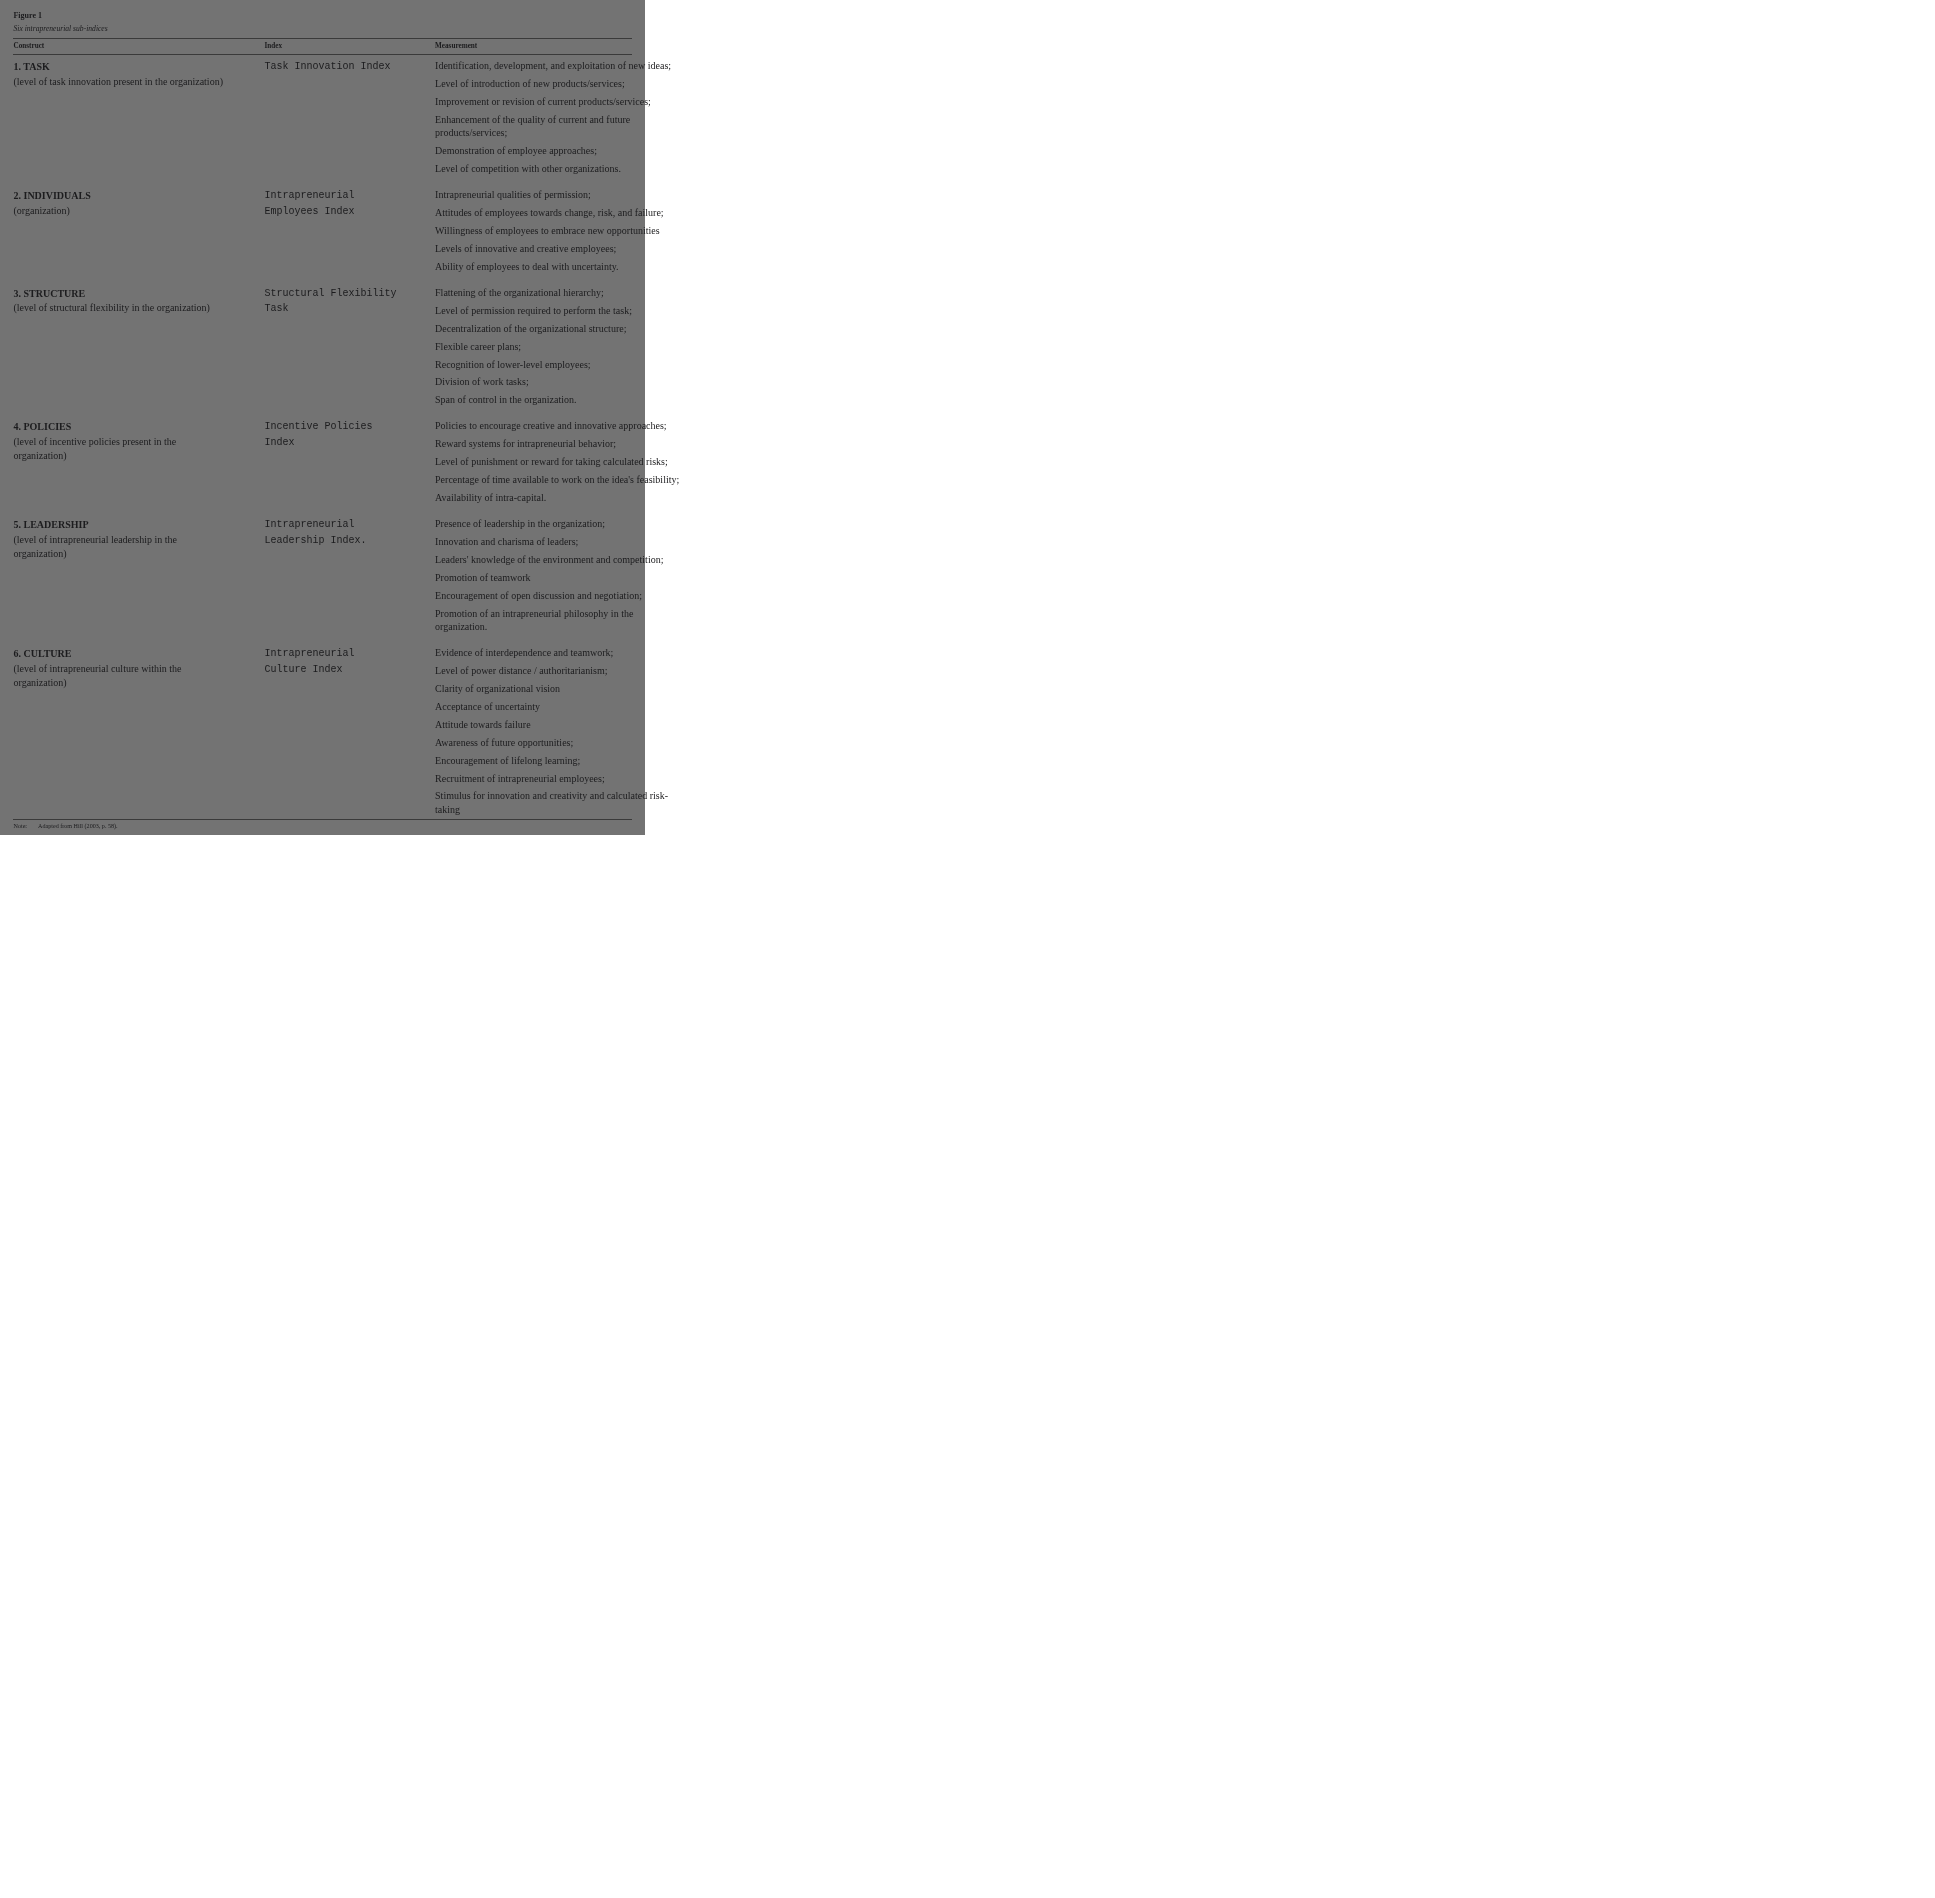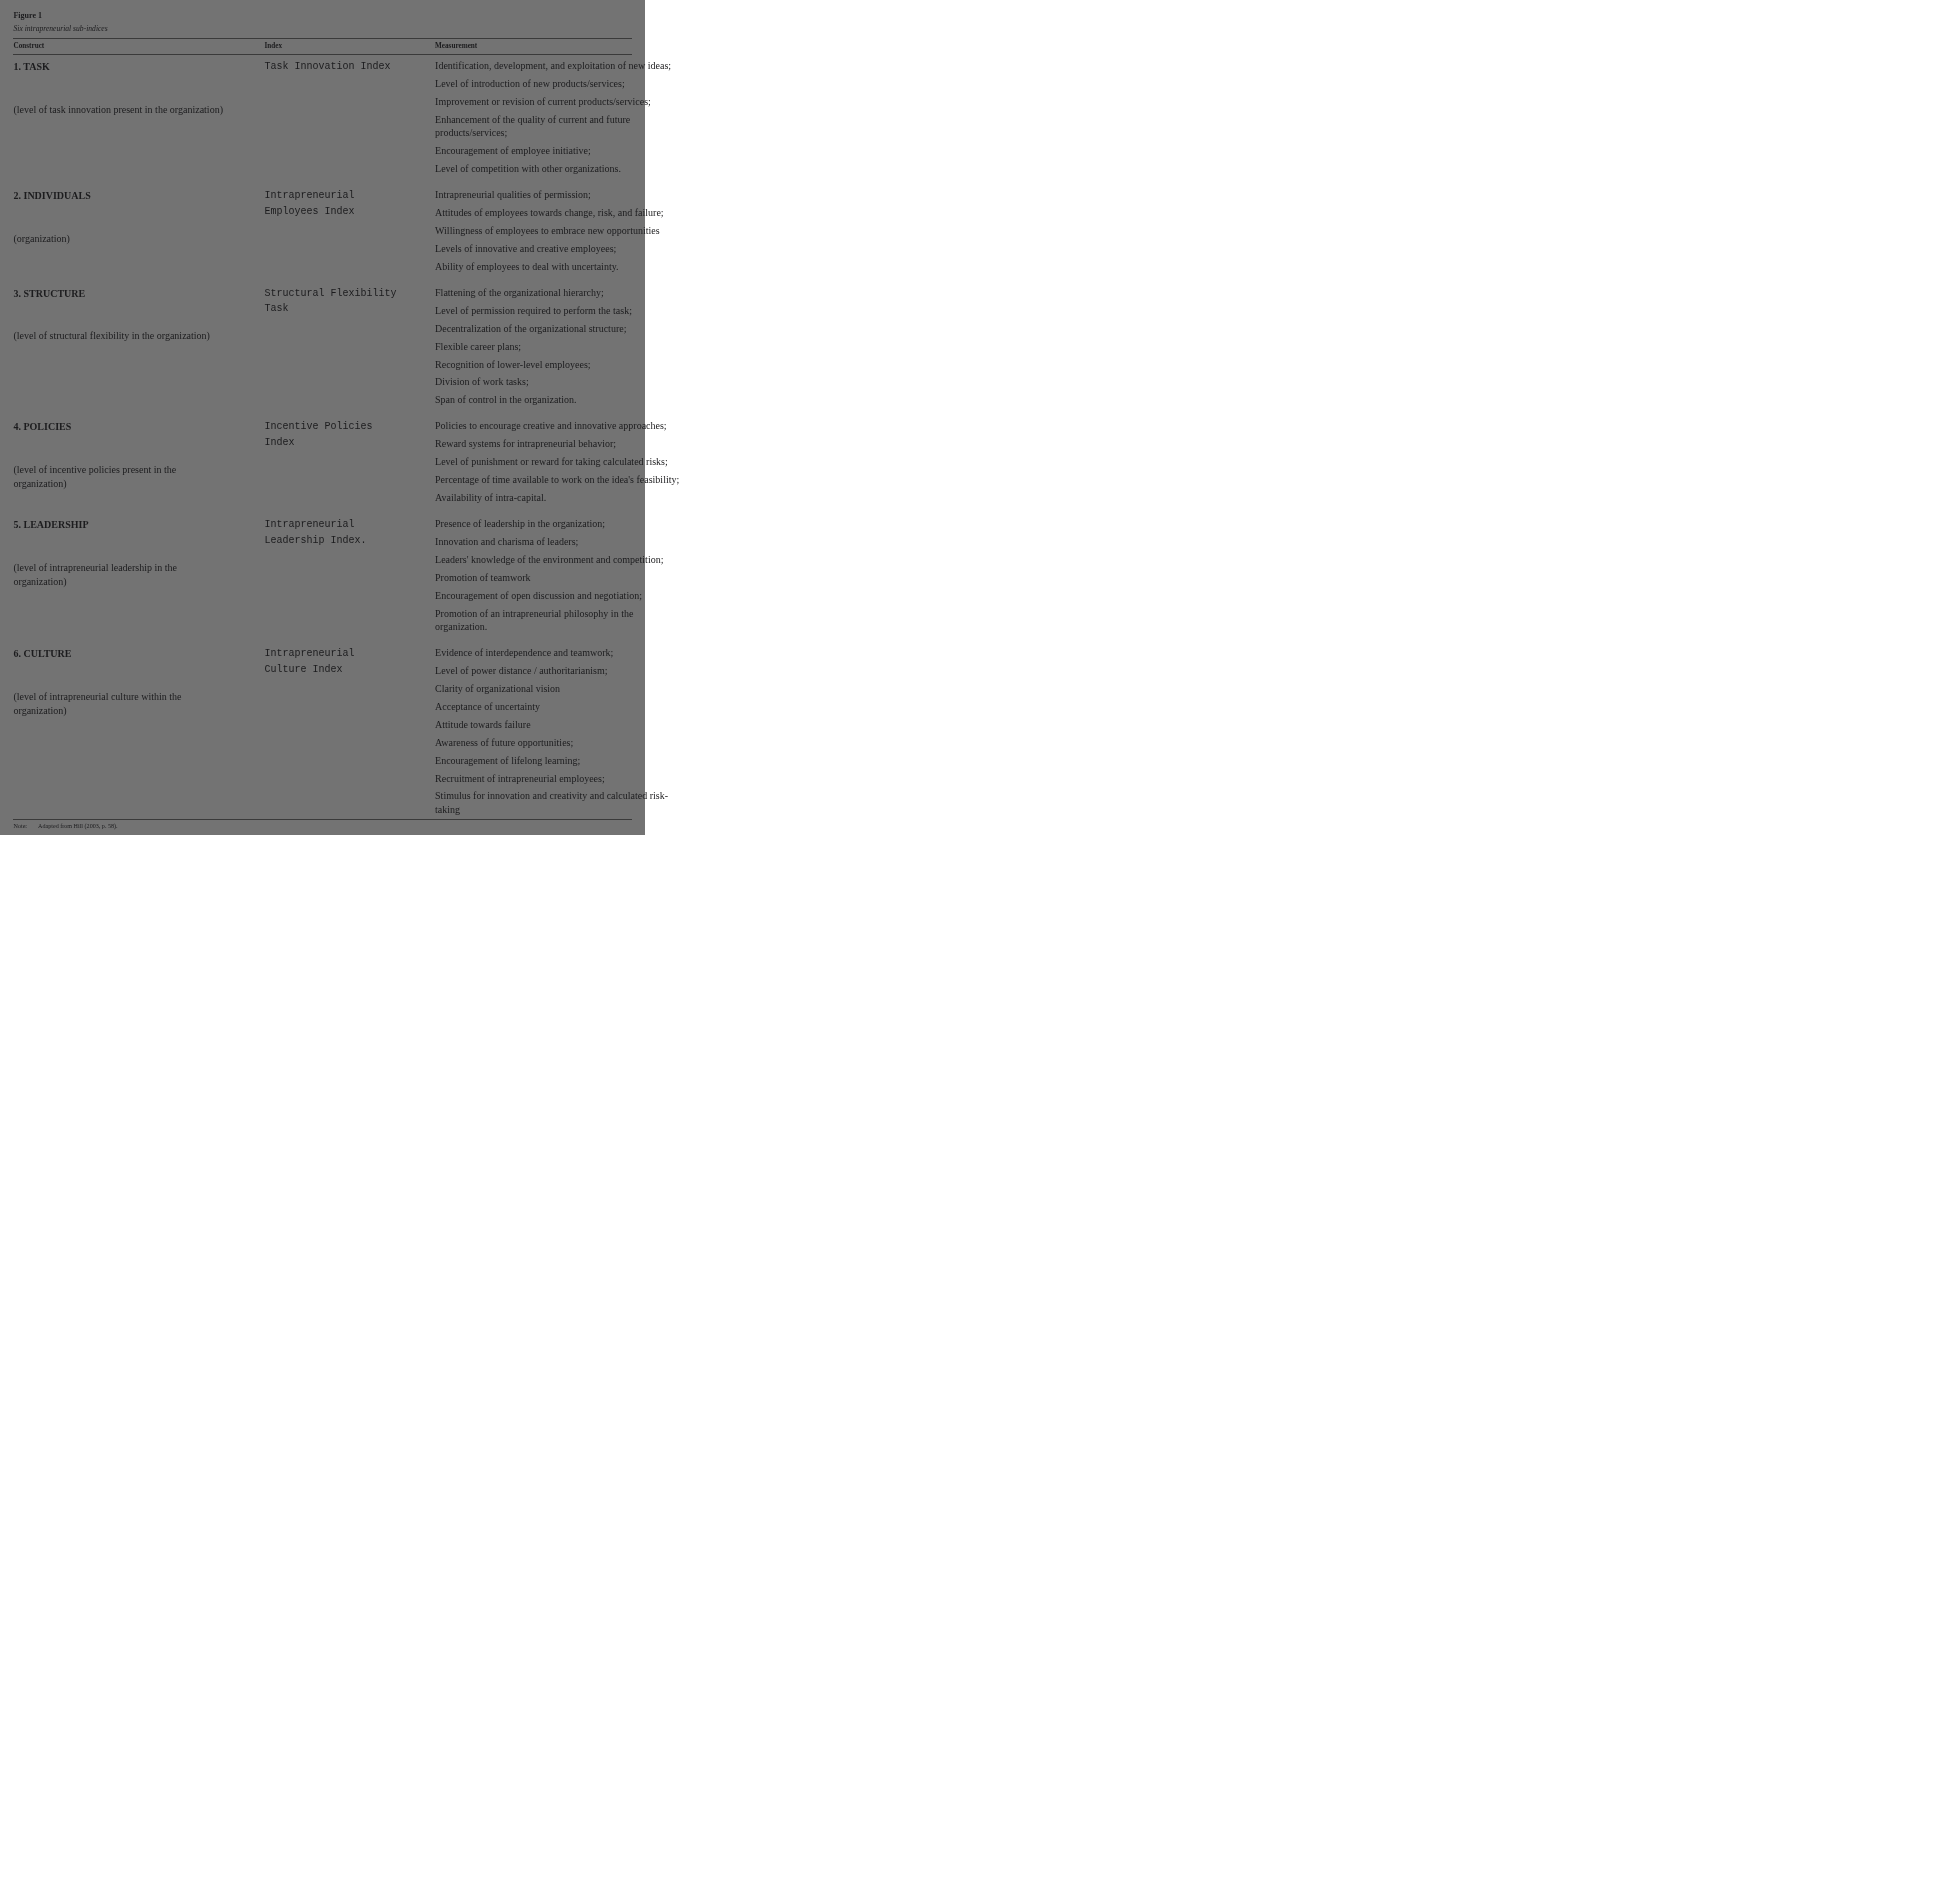--- a/index.html
+++ b/index.html
@@ -57,21 +57,20 @@
     font-size: 10px;
     padding-left: 0.8px;
     padding-right: 5.9px;
   }
   .construct-title {
     font-weight: bold;
     line-height: 1.55;
   }
   .construct-detail {
     line-height: 1.45;
-    margin-top: 28px;
   }
   .index {
     line-height: 1.55;
     font-family: Liberation Mono, monospace;
   }
   .mline {
     line-height: 1.35;
     margin-bottom: 4.4px;
   }
   .mline:last-child {
@@ -104,21 +103,21 @@
           <div class="cell construct">
             <div class="construct-title">1. TASK</div>
             <div class="construct-detail">(level of task innovation present in the organization)</div>
           </div>
           <div class="cell index">Task Innovation Index</div>
           <div class="cell measurement">
             <div class="mline">Identification, development, and exploitation of new ideas;</div>
             <div class="mline">Level of introduction of new products/services;</div>
             <div class="mline">Improvement or revision of current products/services;</div>
             <div class="mline">Enhancement of the quality of current and future products/services;</div>
-            <div class="mline">Encouragement of employee initiative;</div>
+            <div class="mline">Demonstration of employee approaches;</div>
             <div class="mline">Level of competition with other organizations.</div>
           </div>
         </div>
         <div class="trow">
           <div class="cell construct">
             <div class="construct-title">2. INDIVIDUALS</div>
             <div class="construct-detail">(organization)</div>
           </div>
           <div class="cell index">Intrapreneurial Employees Index</div>
           <div class="cell measurement">

